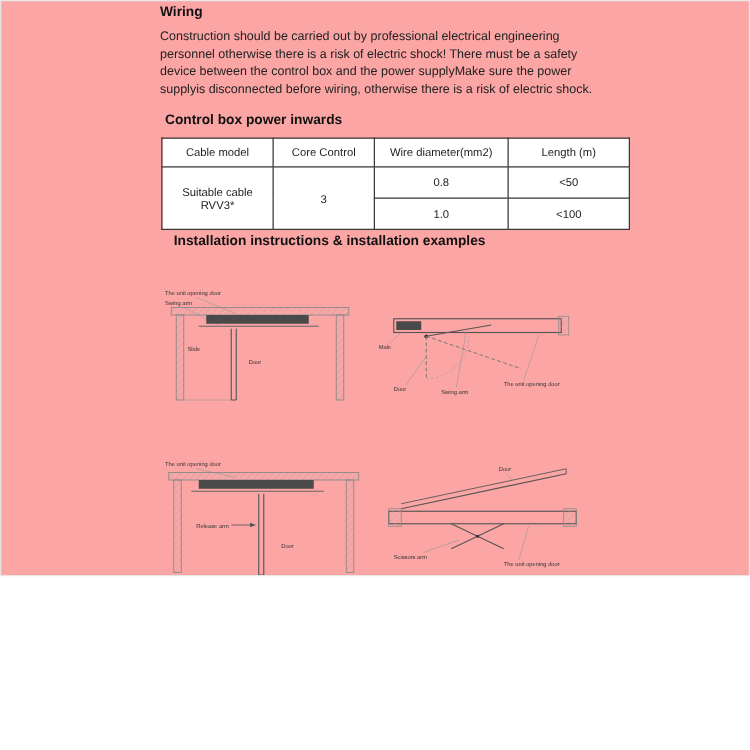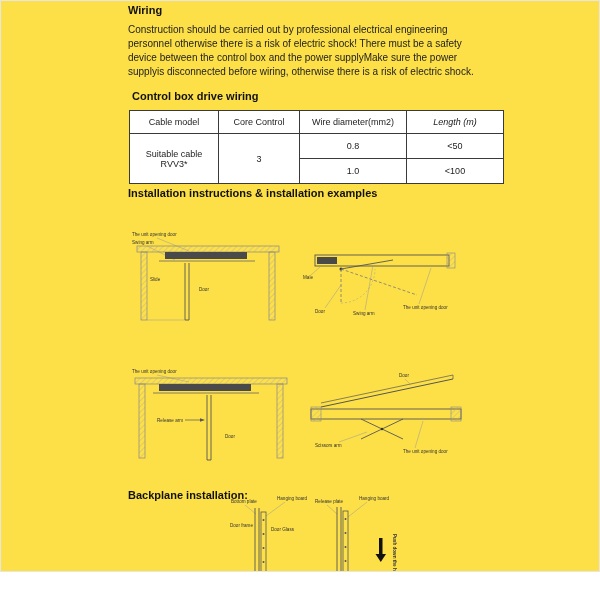--- a/index.html
+++ b/index.html
@@ -1,45 +1,45 @@
 <!DOCTYPE html>
 <html><head>
 <meta charset="utf-8">
 <style>
   html,body { margin:0; padding:0; background:#fff; }
   .page {
-    position:relative; width:600px; height:572px; overflow:hidden;
-    background:#fde047; box-sizing:border-box; border:1px solid #e6e6e6;
+    position:relative; width:600px; height:461px; overflow:hidden;
+    background:#fca5a5; box-sizing:border-box; border:1px solid #e6e6e6;
     font-family:"Liberation Sans", sans-serif; color:#1c1c1c;
   }
   .hd { position:absolute; margin:0; font-size:11px; font-weight:bold; color:#111; }
   .body-text { position:absolute; margin:0; font-size:10px; line-height:14px; color:#222; }
   .note-text { position:absolute; margin:0; font-size:9px; color:#222; }
   .wiring-table { position:absolute; left:128px; top:109px; border-collapse:collapse; font-size:9px; color:#1c1c1c; }
   .wiring-table th, .wiring-table td {
     border:1px solid #3a3a3a; text-align:center; vertical-align:middle;
     font-weight:normal; padding:0 4px; background:#fff;
   }
   .wiring-table th { height:22px; }
   .wiring-table td { height:24px; }
-  .col-model { width:80px; } .col-core { width:72px; } .col-dia { width:98px; } .col-len { width:88px;font-style:italic; }
+  .col-model { width:80px; } .col-core { width:72px; } .col-dia { width:98px; } .col-len { width:88px; }
   .diagram { position:absolute; }
   .dlbl { font-size:4.6px; fill:#333; font-family:"Liberation Sans", sans-serif; }
   .leader { stroke:#999; stroke-width:0.5; }
   .hang { padding-left:13px; text-indent:-13px; }
 </style>
 </head>
 <body>
 
 <div class="page">
 
   <h1 class="hd" style="left:127px; top:3px;">Wiring</h1>
   <p class="body-text" style="left:127px; top:22px; width:358px;">Construction should be carried out by professional electrical engineering personnel otherwise there is a risk of electric shock! There must be a safety device between the control box and the power supplyMake sure the power supplyis disconnected before wiring, otherwise there is a risk of electric shock.</p>
 
-  <h2 class="hd" style="left:131px; top:89px;">Control box drive wiring</h2>
+  <h2 class="hd" style="left:131px; top:89px;">Control box power inwards</h2>
 
   <table class="wiring-table">
     <tbody>
         <tr>
       <th class="col-model">Cable model</th>
       <th class="col-core">Core Control</th>
       <th class="col-dia">Wire diameter(mm2)</th>
       <th class="col-len">Length (m)</th>
     </tr>
     <tr>
@@ -48,21 +48,21 @@
       <td>0.8</td>
       <td>&lt;50</td>
     </tr>
     <tr>
       <td>1.0</td>
       <td>&lt;100</td>
     </tr>
   </tbody>
     </table>
 
-  <h2 class="hd" style="left:127px; top:186px;">Installation instructions &amp; installation examples</h2>
+  <h2 class="hd" style="left:138px; top:186px;">Installation instructions &amp; installation examples</h2>
 
   <svg class="diagram" style="left:128px; top:228px;" width="158" height="94" viewBox="0 0 158 94">
     <defs>
       <pattern id="hA" width="4" height="4" patternUnits="userSpaceOnUse" patternTransform="rotate(45)">
         <line x1="0" y1="0" x2="0" y2="4" stroke="#aaa" stroke-width="0.8"></line>
       </pattern>
     </defs>
     <g>
       <text x="3" y="7" class="dlbl">The unit opening door</text>
       <line class="leader" x1="28" y1="9" x2="60" y2="22"></line>

